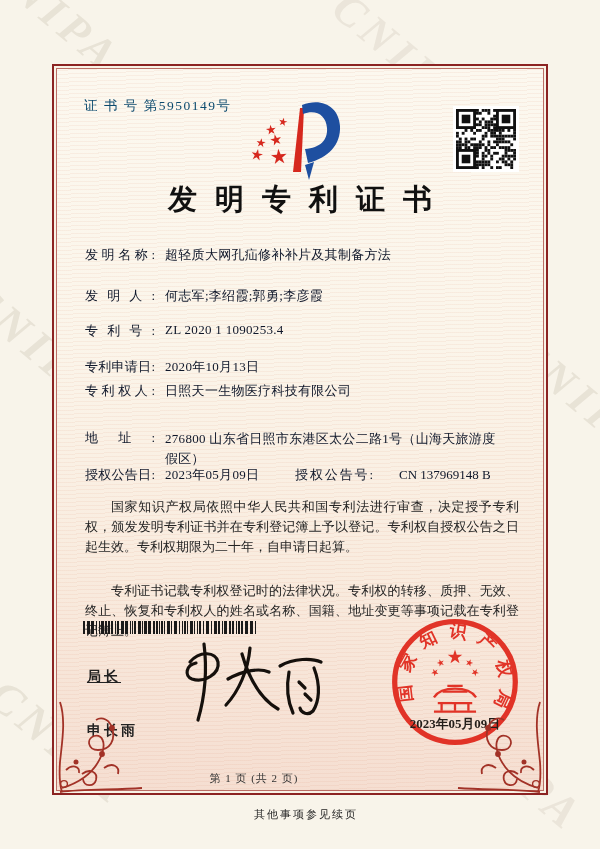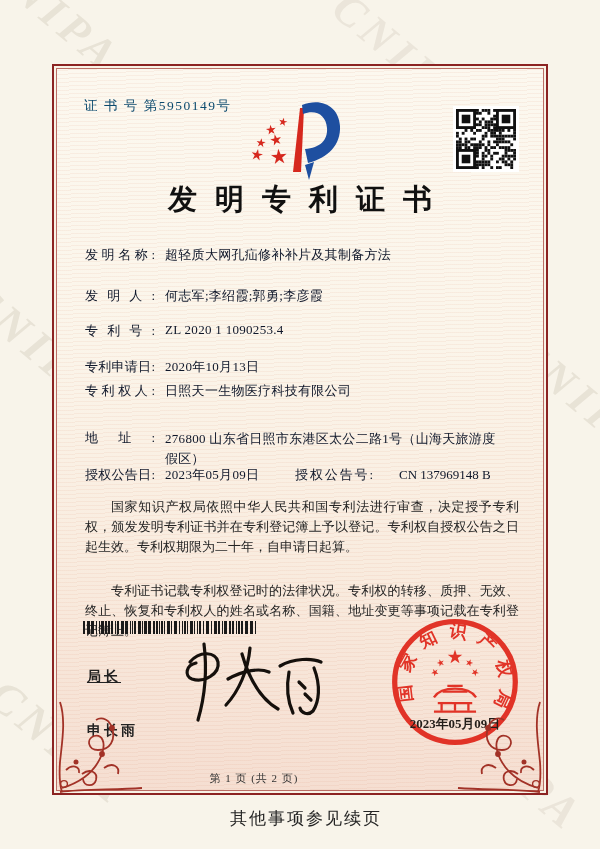--- a/index.html
+++ b/index.html
@@ -59,21 +59,21 @@
     position:absolute; left:85px; width:434px;
     font-size:13px; line-height:20px; color:#242424;
     text-align:justify; text-indent:2em;
   }
 
   
   .sig-label { position:absolute; left:87px; font-family:"Liberation Sans","DejaVu Sans",sans-serif;
     font-size:14px; font-weight:600; letter-spacing:3px; color:#222; }
 
   .page-num { position:absolute; left:0; top:771px; width:508px; text-align:center; font-size:11px; color:#333; letter-spacing:1px;}
-  .foot-note { position:absolute; left:0; top:807px; width:572px; text-align:center; font-size:17px; color:#242424; letter-spacing:2px;padding-left:40px; }
+  .foot-note { position:absolute; left:0; top:807px; width:572px; text-align:center; font-size:11px; color:#242424; letter-spacing:2px;padding-left:40px; }
 
   svg { display:block; }
 </style>
 </head>
 <body>
 
 <div class="wm" style="left:-28px;top:-14px;font-size:44px;">CNIPA</div>
 <div class="wm" style="left:320px;top:28px;font-size:44px;color:rgba(156,144,118,0.14);">CNIPA</div>
 <div class="wm" style="left:-48px;top:318px;font-size:46px;">CNIPA</div>
 <div class="wm" style="left:338px;top:252px;font-size:46px;color:rgba(170,158,130,0.20);">CNIPA</div>

